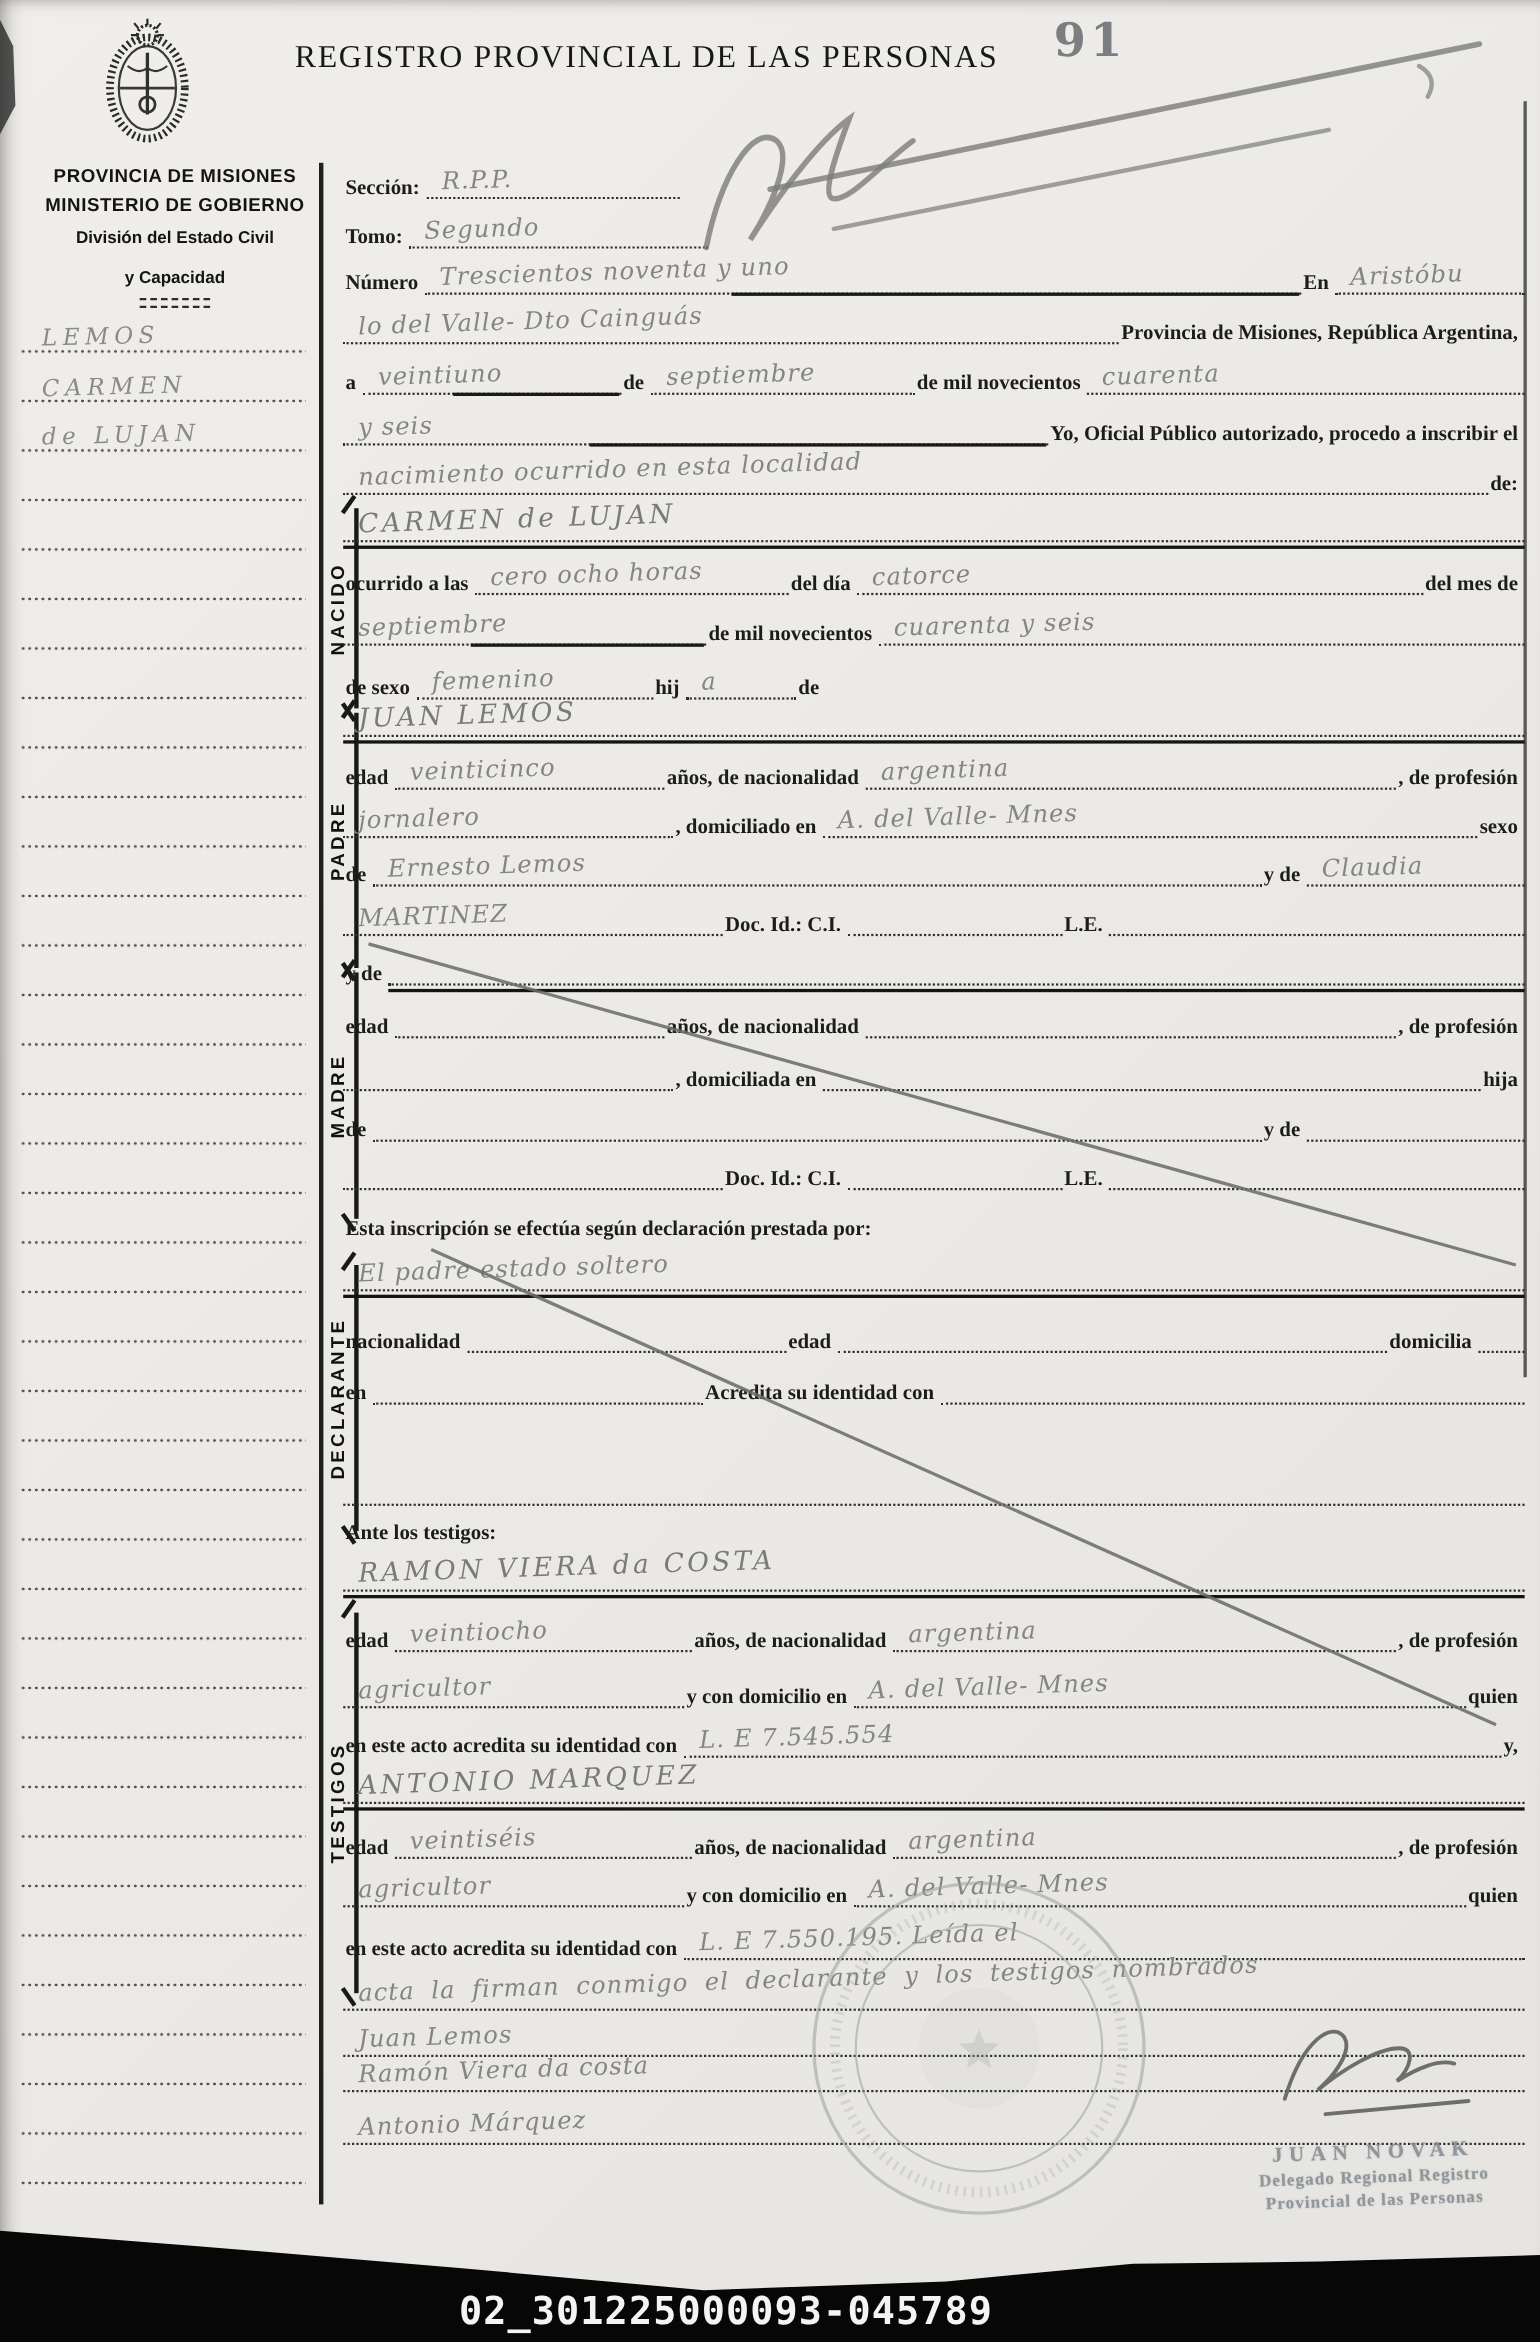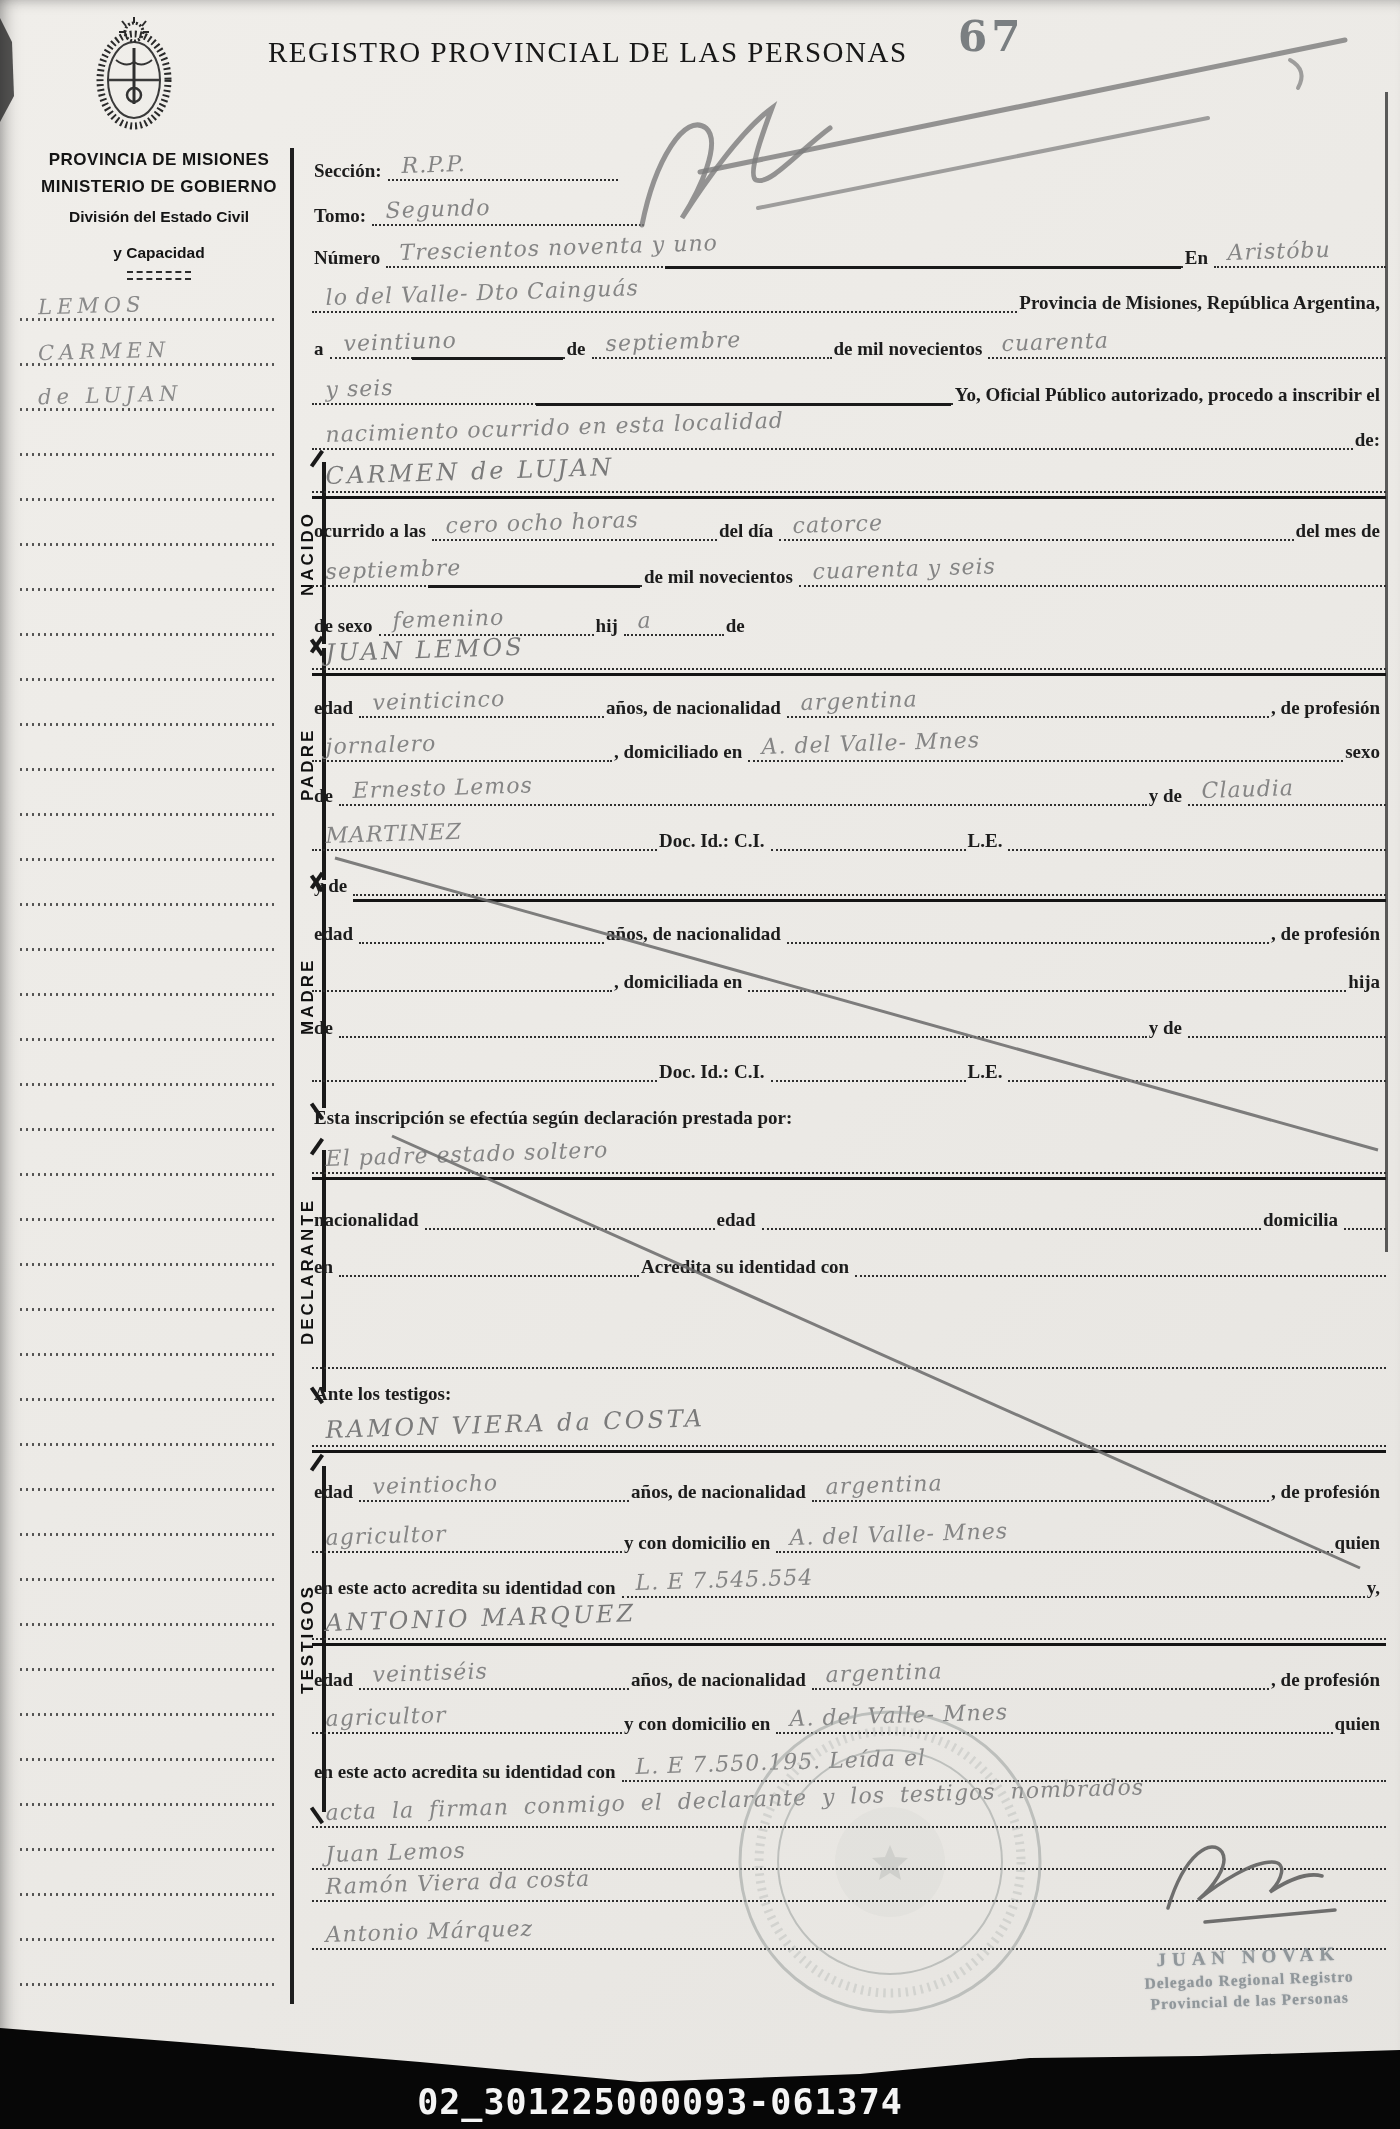--- a/index.html
+++ b/index.html
@@ -72,21 +72,21 @@
       <line x1="56" y1="5" x2="56" y2="11"></line>
         <line x1="44" y1="9" x2="48" y2="14"></line>
         <line x1="68" y1="9" x2="64" y2="14"></line>
       <line x1="41" y1="20" x2="47" y2="20"></line>
         <line x1="65" y1="20" x2="71" y2="20"></line>
     </g>
     <path d="M38,48 q10,8 18,2 M74,48 q-10,8 -18,2" stroke="#333" stroke-width="2" fill="none"></path>
   </svg>
 
   <div class="title">REGISTRO PROVINCIAL DE LAS PERSONAS</div>
-  <div class="pagenum">67</div>
+  <div class="pagenum">91</div>
 
   <div class="sidebar">
     <div class="sb1">PROVINCIA DE MISIONES</div>
     <div class="sb2">MINISTERIO DE GOBIERNO</div>
     <div class="sb3">División del Estado Civil</div>
     <div class="sb4">y Capacidad</div>
     <div class="deco"></div>
   </div>
   <div class="margin-dots"></div>
   <div class="margin-name" style="top:292px">LEMOS</div>
@@ -460,15 +460,15 @@
     </g>
 
     <g stroke="#606060" fill="none" stroke-linecap="round">
       <path d="M1168,1908 C1185,1852 1212,1838 1222,1852 C1230,1865 1212,1888 1198,1900 C1220,1882 1252,1862 1272,1862 C1288,1862 1282,1880 1270,1892 C1288,1880 1308,1872 1322,1876" stroke-width="3.5" opacity="0.9"></path>
       <line x1="1205" y1="1922" x2="1335" y2="1910" stroke-width="3.5" opacity="0.9"></line>
     </g>
 
     <polygon points="0,2028 180,2042 420,2062 640,2082 860,2074 1030,2058 1200,2056 1400,2050 1400,2129 0,2129" fill="#070707"></polygon>
   </svg>
 
-  <div class="footer-code">02_301225000093-061374</div>
+  <div class="footer-code">02_301225000093-045789</div>
 
 </div>
 
 </body></html>

